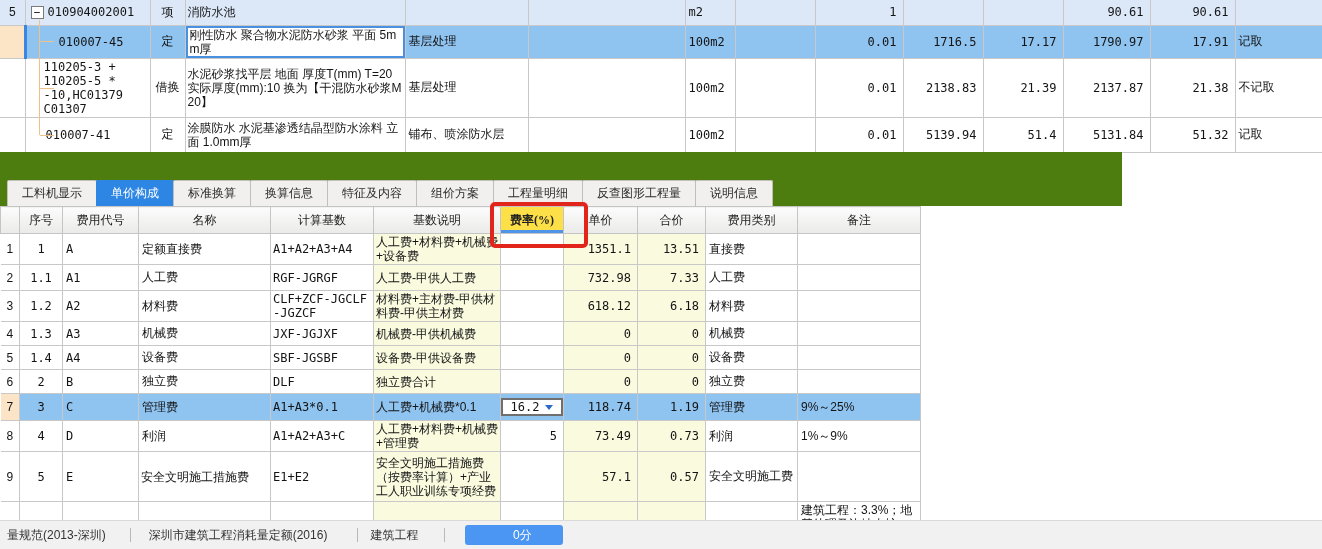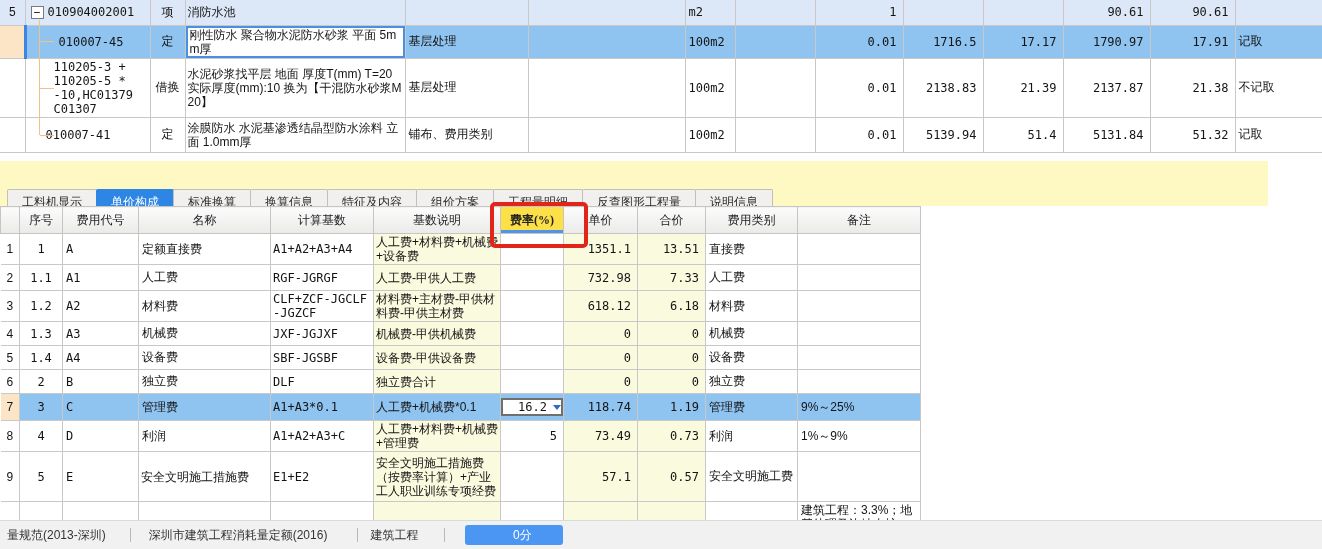--- a/index.html
+++ b/index.html
@@ -17,34 +17,34 @@
   .tt { width:1322px; }
   .tt td { border-right:1px solid #C8C8C8; border-bottom:1px solid #C8C8C8; }
   .tt tr.lite td { background:#DCE8F8; }
   .tt tr.selrow td { background:#8FC3F0; }
   .tt tr.selrow td.marker { background:#FBE5C6; }
   .tt tr.selrow td.code-cell { border-left:3px solid #3B86E2; }
   .mono { font-family:"DejaVu Sans Mono","DejaVu Sans",sans-serif; }
   .ar { text-align:right; padding-right:6px; }
   .ac { text-align:center; }
   .wrapcell { line-height:14px; word-break:break-all; padding:1px 2px; }
-  .pre { white-space:pre-line; line-height:14px; padding-left:28px; }
+  .pre { white-space:pre-line; line-height:14px; padding-left:18px; }
   .expander {
     display:inline-block; width:13px; height:13px; line-height:11px; text-align:center;
     border:1px solid #7A7A7A; background:#fff; font-size:11px; margin:0 4px 0 2px;
     box-sizing:border-box; vertical-align:middle; font-family:"DejaVu Sans Mono",monospace;
   }
   .editbox {
     height:100%; box-sizing:border-box; border:2px solid #4A90E2; background:#fff;
     padding:0 2px; line-height:14px; overflow:hidden; word-break:break-all;
   }
   .tree { position:absolute; background:#EFC28A; pointer-events:none; z-index:2; }
 
   
-  .tabstrip { position:absolute; left:0; top:161px; width:1268px; height:54px; background:#fef9c3; }
+  .tabstrip { position:absolute; left:0; top:152px; width:1122px; height:54px; background:#4d7c0f; }
   .tabs { position:absolute; left:8px; bottom:0; display:flex; align-items:flex-end; }
   .tab {
     height:26px; line-height:24px; padding:0 14px; background:#F1F0EE; color:#2B2B2B;
     border:1px solid #C2BFBA; border-bottom:none; margin-left:-1px; box-sizing:border-box;
     border-radius:2px 2px 0 0; cursor:default; white-space:nowrap;
   }
   .tab.active { background:#2E86E4; border-color:#2E86E4; color:#ffffff; }
 
   
   .detail-area { position:absolute; left:0; top:206px; width:1322px; height:314px; background:#fff; }
@@ -54,21 +54,21 @@
     font-weight:normal; text-align:center; color:#222;font-family:Liberation Serif, serif;
   }
   .dt td { border-right:1px solid #C8C8C8; border-bottom:1px solid #C8C8C8; }
   .dt th.rate-h { background:#fde047; font-weight:bold; position:relative; }
   .dt th.rate-h::after { content:""; position:absolute; left:0; right:0; bottom:0; height:3px; background:#4E94E9; }
   .dt td.yellow { background:#FAFADF; }
   .dt tr.selrow td { background:#8FC3F0; }
   .dt tr.selrow td.marker { background:#FBE5C6; }
   .dt td.rate-cell { padding:0; }
   .combo {
-    display:flex; align-items:center; gap:6px; height:100%;
+    display:flex; align-items:center; justify-content:center; gap:6px; height:100%;
     box-sizing:border-box; border:2px solid #6F6F6F; background:#fff; padding:0 15px;
   }
   .caret { width:0; height:0; border-left:4px solid transparent; border-right:4px solid transparent; border-top:5px solid #2B6BC8; }
   .clip2 { line-height:14px; word-break:break-all; padding:1px 3px; max-height:100%; }
 
   
   .annotation {
     position:absolute; left:490px; top:202px; width:90px; height:38px;
     border:4px solid #E1251B; border-radius:5px; z-index:6; pointer-events:none;
   }
@@ -162,21 +162,21 @@
         <td class="ar mono">21.39</td>
         <td class="ar mono">2137.87</td>
         <td class="ar mono">21.38</td>
         <td>不记取</td>
       </tr>
       <tr style="height:35px">
         <td></td>
         <td class="mono" style="padding-left:20px">010007-41</td>
         <td class="ac">定</td>
         <td class="wrapcell">涂膜防水 水泥基渗透结晶型防水涂料 立面 1.0mm厚</td>
-        <td>铺布、费用类别</td>
+        <td>铺布、喷涂防水层</td>
         <td></td>
         <td class="mono">100m2</td>
         <td></td>
         <td class="ar mono">0.01</td>
         <td class="ar mono">5139.94</td>
         <td class="ar mono">51.4</td>
         <td class="ar mono">5131.84</td>
         <td class="ar mono">51.32</td>
         <td>记取</td>
       </tr>

